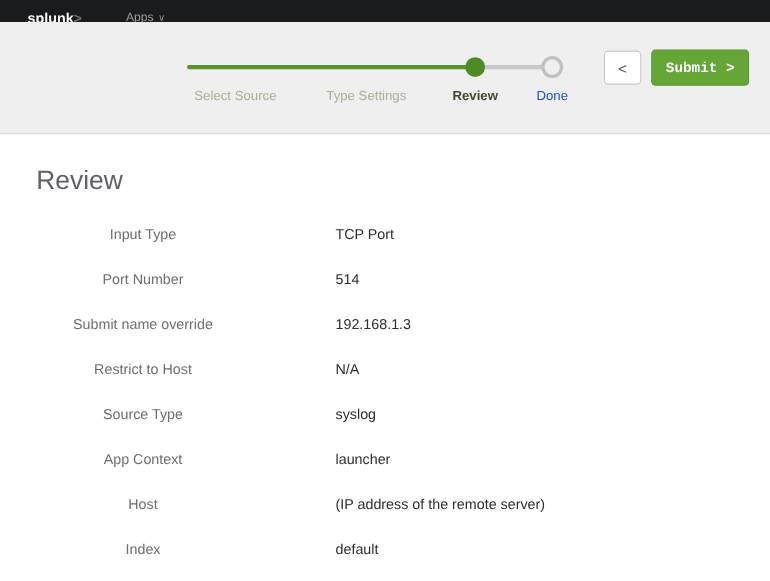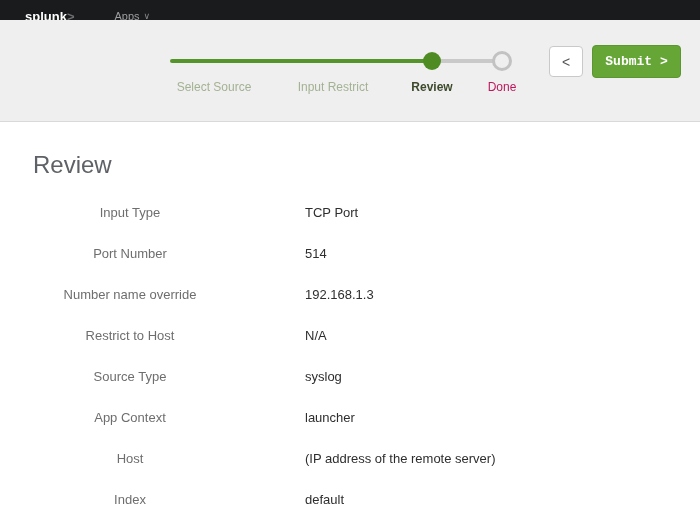--- a/index.html
+++ b/index.html
@@ -59,21 +59,21 @@
     width: 20px; height: 20px; border-radius: 50%;
     background: #efefef; border: 3px solid #c2c2c2;
   }
   .step-label {
     position: absolute; top: 60px;
     transform: translateX(-50%);
     font-size: 12px; white-space: nowrap;
   }
   .step-label.completed { color: #a3b293; }
   .step-label.current   { color: #3d4a2c; font-weight: bold; }
-  .step-label.upcoming  { color: #be185d; }
+  .step-label.upcoming  { color: #1d4ed8; }
   .sl-1 { left: 214px; }
   .sl-2 { left: 333px; }
   .sl-3 { left: 432px; }
   .sl-4 { left: 502px; }
 
   
   .back-btn {
     position: absolute; left: 549px; top: 26px;
     width: 34px; height: 31px;
     background: #ffffff; border: 1px solid #c9c9c9; border-radius: 4px;
@@ -123,42 +123,42 @@
 </div>
 
 <div class="header">
 
   <div class="step-track-green"></div>
   <div class="step-track-gray"></div>
   <div class="step-dot-current"></div>
   <div class="step-dot-upcoming"></div>
 
   <div class="step-label completed sl-1">Select Source</div>
-  <div class="step-label completed sl-2">Input Restrict</div>
+  <div class="step-label completed sl-2">Type Settings</div>
   <div class="step-label current sl-3">Review</div>
   <div class="step-label upcoming sl-4">Done</div>
 
   <button class="back-btn">&lt;</button>
   <button class="submit-btn">Submit &gt;</button>
 </div>
 
 <div class="main">
   <h2 class="review-heading">Review</h2>
 
   <div class="fields">
     <div class="field-row">
       <div class="field-label">Input Type</div>
       <div class="field-value">TCP Port</div>
     </div>
     <div class="field-row">
       <div class="field-label">Port Number</div>
       <div class="field-value">514</div>
     </div>
     <div class="field-row">
-      <div class="field-label">Number name override</div>
+      <div class="field-label">Submit name override</div>
       <div class="field-value">192.168.1.3</div>
     </div>
     <div class="field-row">
       <div class="field-label">Restrict to Host</div>
       <div class="field-value">N/A</div>
     </div>
     <div class="field-row">
       <div class="field-label">Source Type</div>
       <div class="field-value">syslog</div>
     </div>

